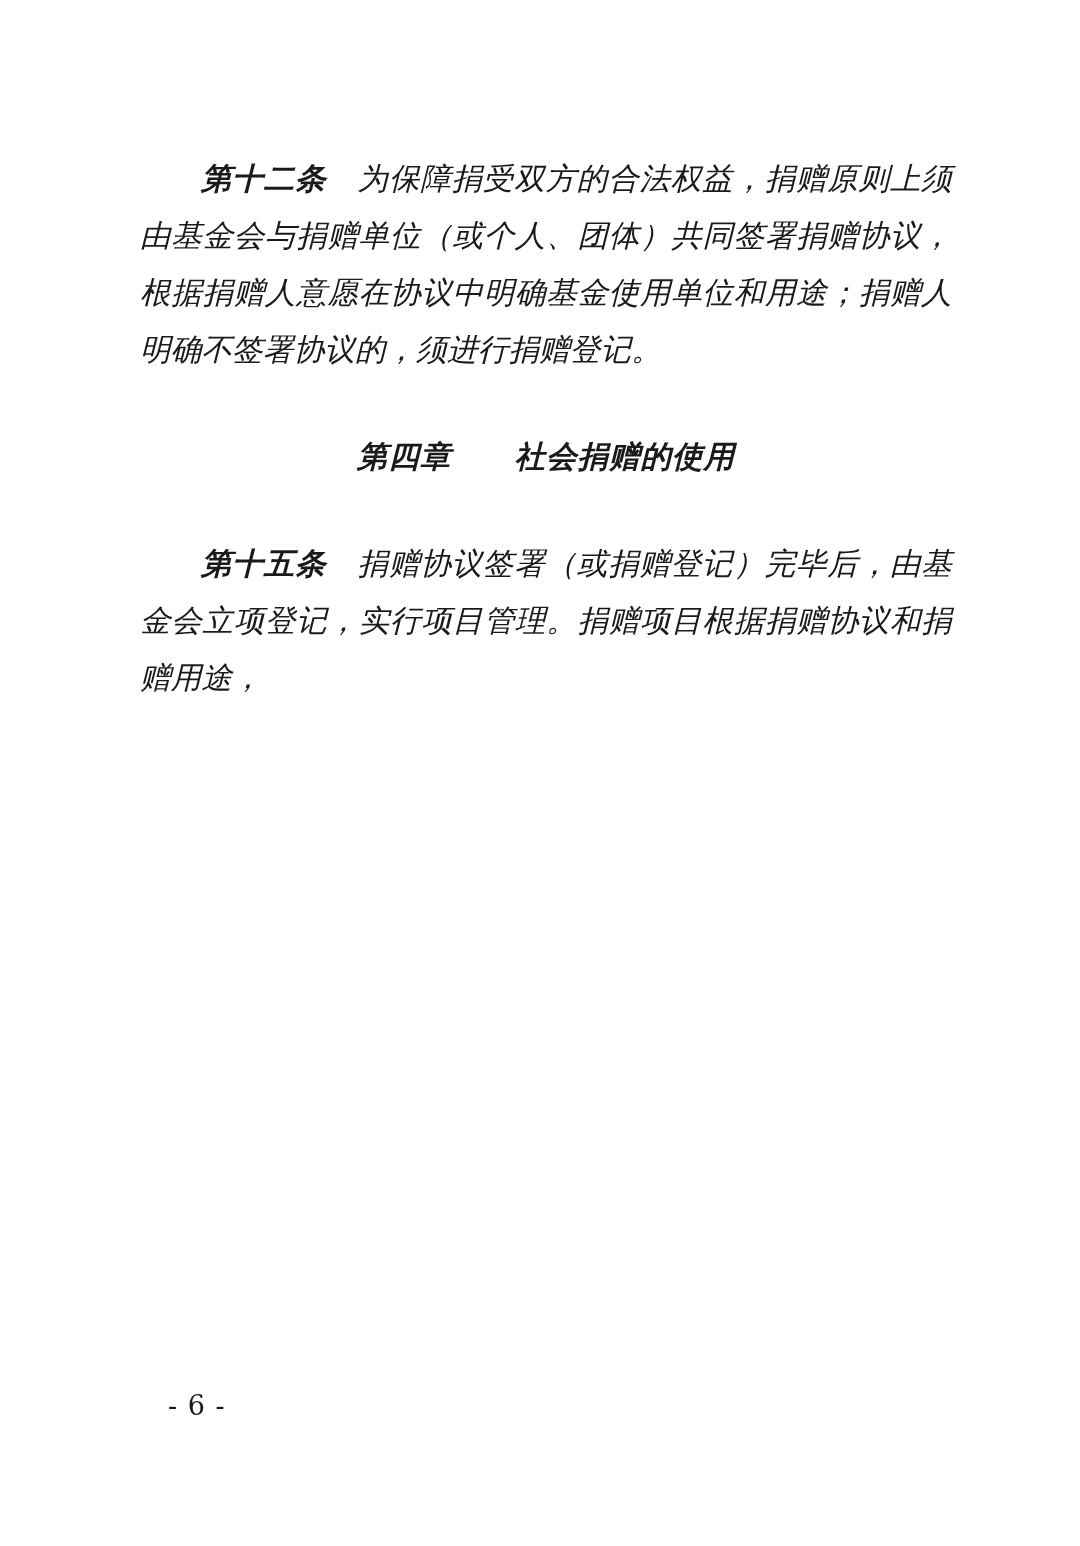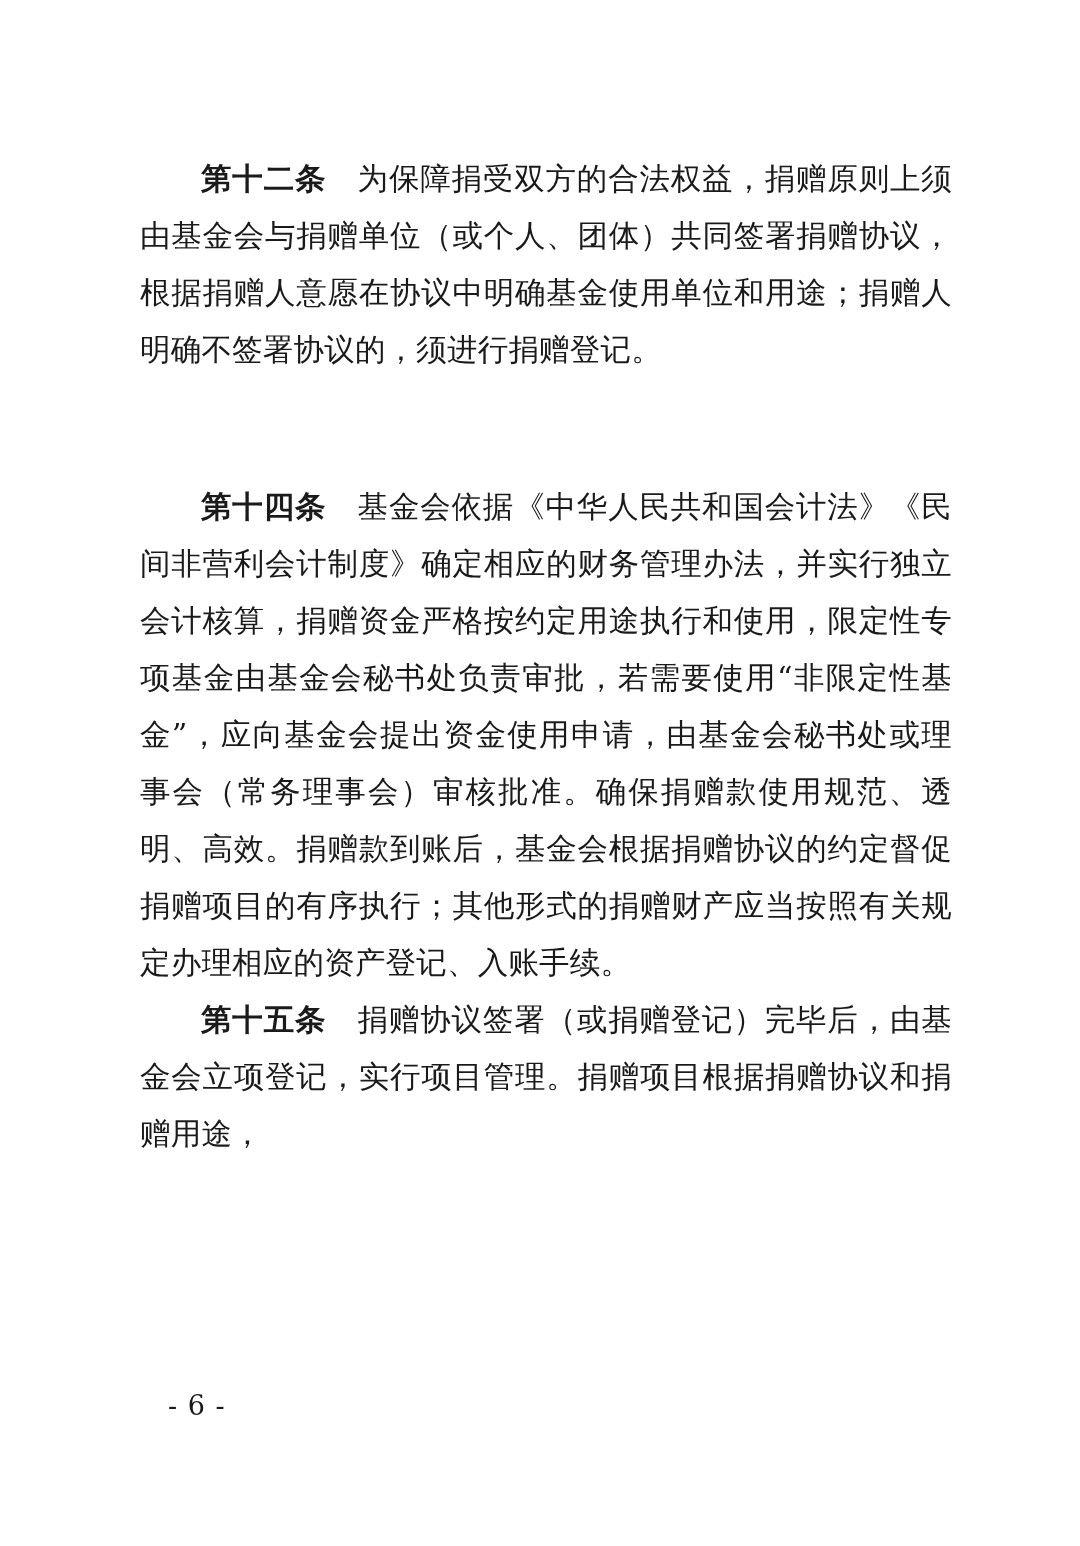--- a/index.html
+++ b/index.html
@@ -16,20 +16,21 @@
     overflow: hidden;
   }
   .page {
     position: absolute;
     left: 0;
     top: 0;
     width: 1080px;
     height: 1546px;
     box-sizing: border-box;
     padding: 150px 128px 0 140px;
+    font-style: italic;
   }
   .para {
     font-size: 30.5px;
     line-height: 57px;
     text-align: justify;
     text-justify: inter-ideograph;
     letter-spacing: 0.2px;
     margin: 0;
     text-indent: 61px;
     word-break: break-all;
@@ -61,22 +62,22 @@
 </head>
 <body>
 
 <div class="page">
 
   <p class="para"><span class="b">第十二条</span><span>　为保障捐受双方的合法权益，捐赠原则上须由基金会与捐赠单位（或个人、团体）共同签署捐赠协议，根据捐赠人意愿在协议中明确基金使用单位和用途；捐赠人明确不签署协议的，须进行捐赠登记。</span></p>
 
 
   <div class="spacer-before-heading"></div>
 
+  <p class="chapter-heading">第四章　　社会捐赠的使用</p>
 
   <div class="spacer-after-heading"></div>
 
-  <p class="para"><span class="b">第十四条</span><span>　基金会依据《中华人民共和国会计法》《民间非营利会计制度》确定相应的财务管理办法，并实行独立会计核算，捐赠资金严格按约定用途执行和使用，限定性专项基金由基金会秘书处负责审批，若需要使用“非限定性基金”，应向基金会提出资金使用申请，由基金会秘书处或理事会（常务理事会）审核批准。确保捐赠款使用规范、透明、高效。捐赠款到账后，基金会根据捐赠协议的约定督促捐赠项目的有序执行；其他形式的捐赠财产应当按照有关规定办理相应的资产登记、入账手续。</span></p>
 
   <p class="para"><span class="b">第十五条</span><span>　捐赠协议签署（或捐赠登记）完毕后，由基金会立项登记，实行项目管理。捐赠项目根据捐赠协议和捐赠用途，</span></p>
 
 </div>
 
 <div class="page-number">- 6 -</div>
 
 </body></html>

